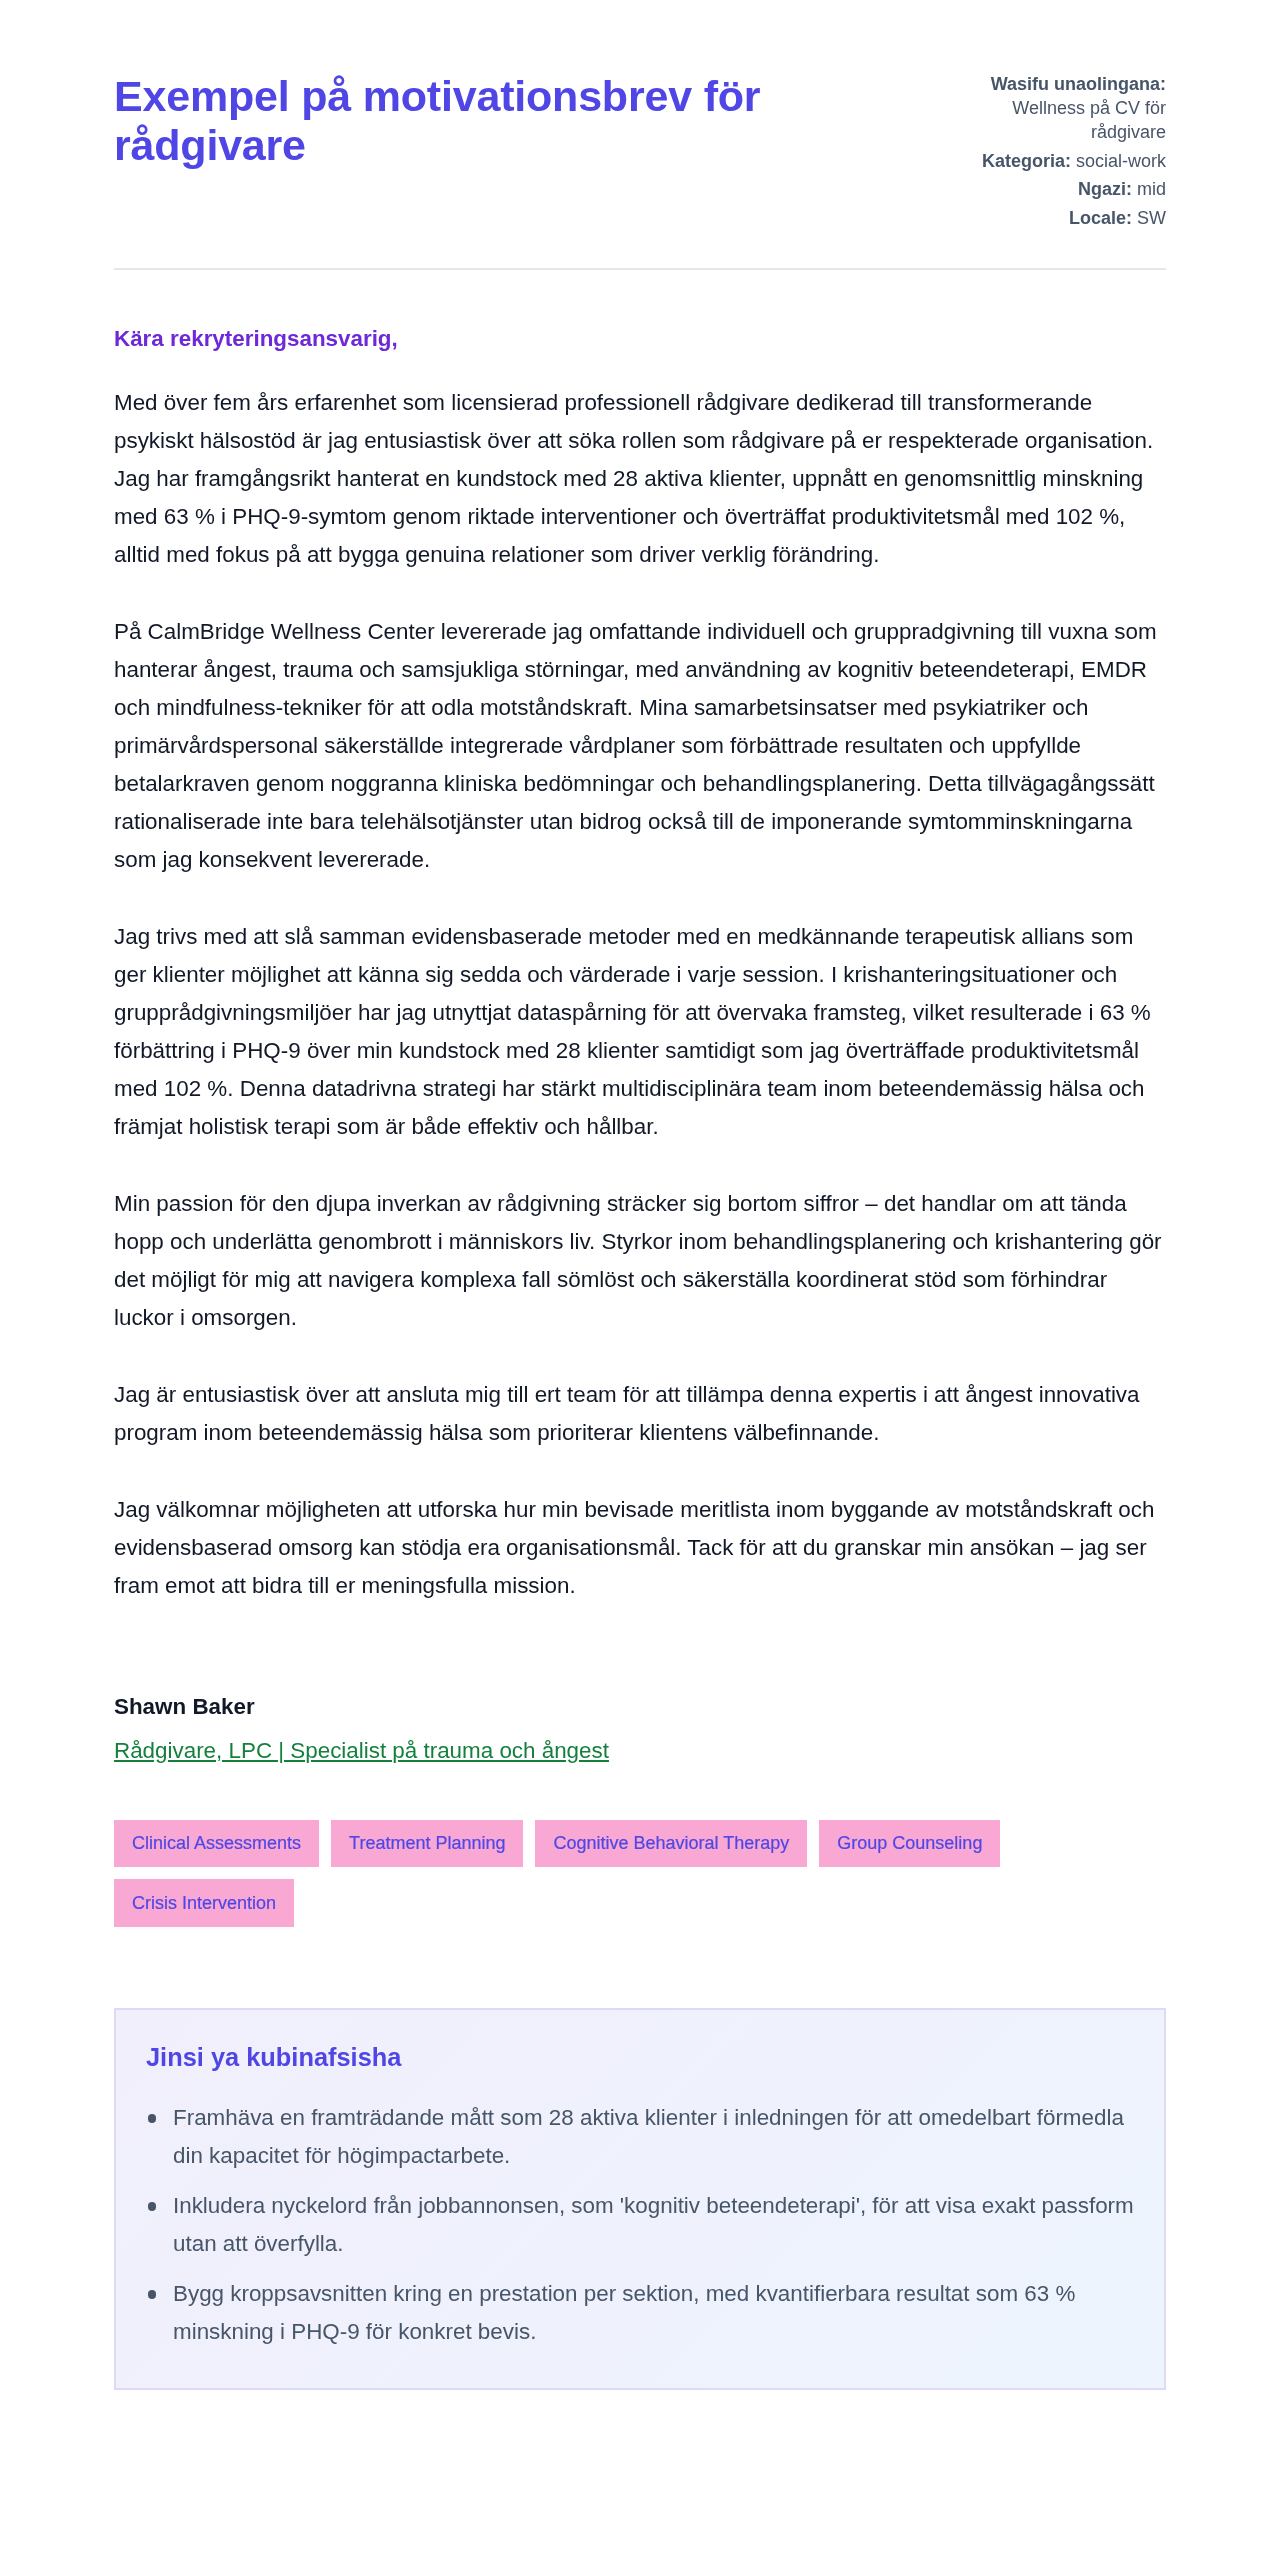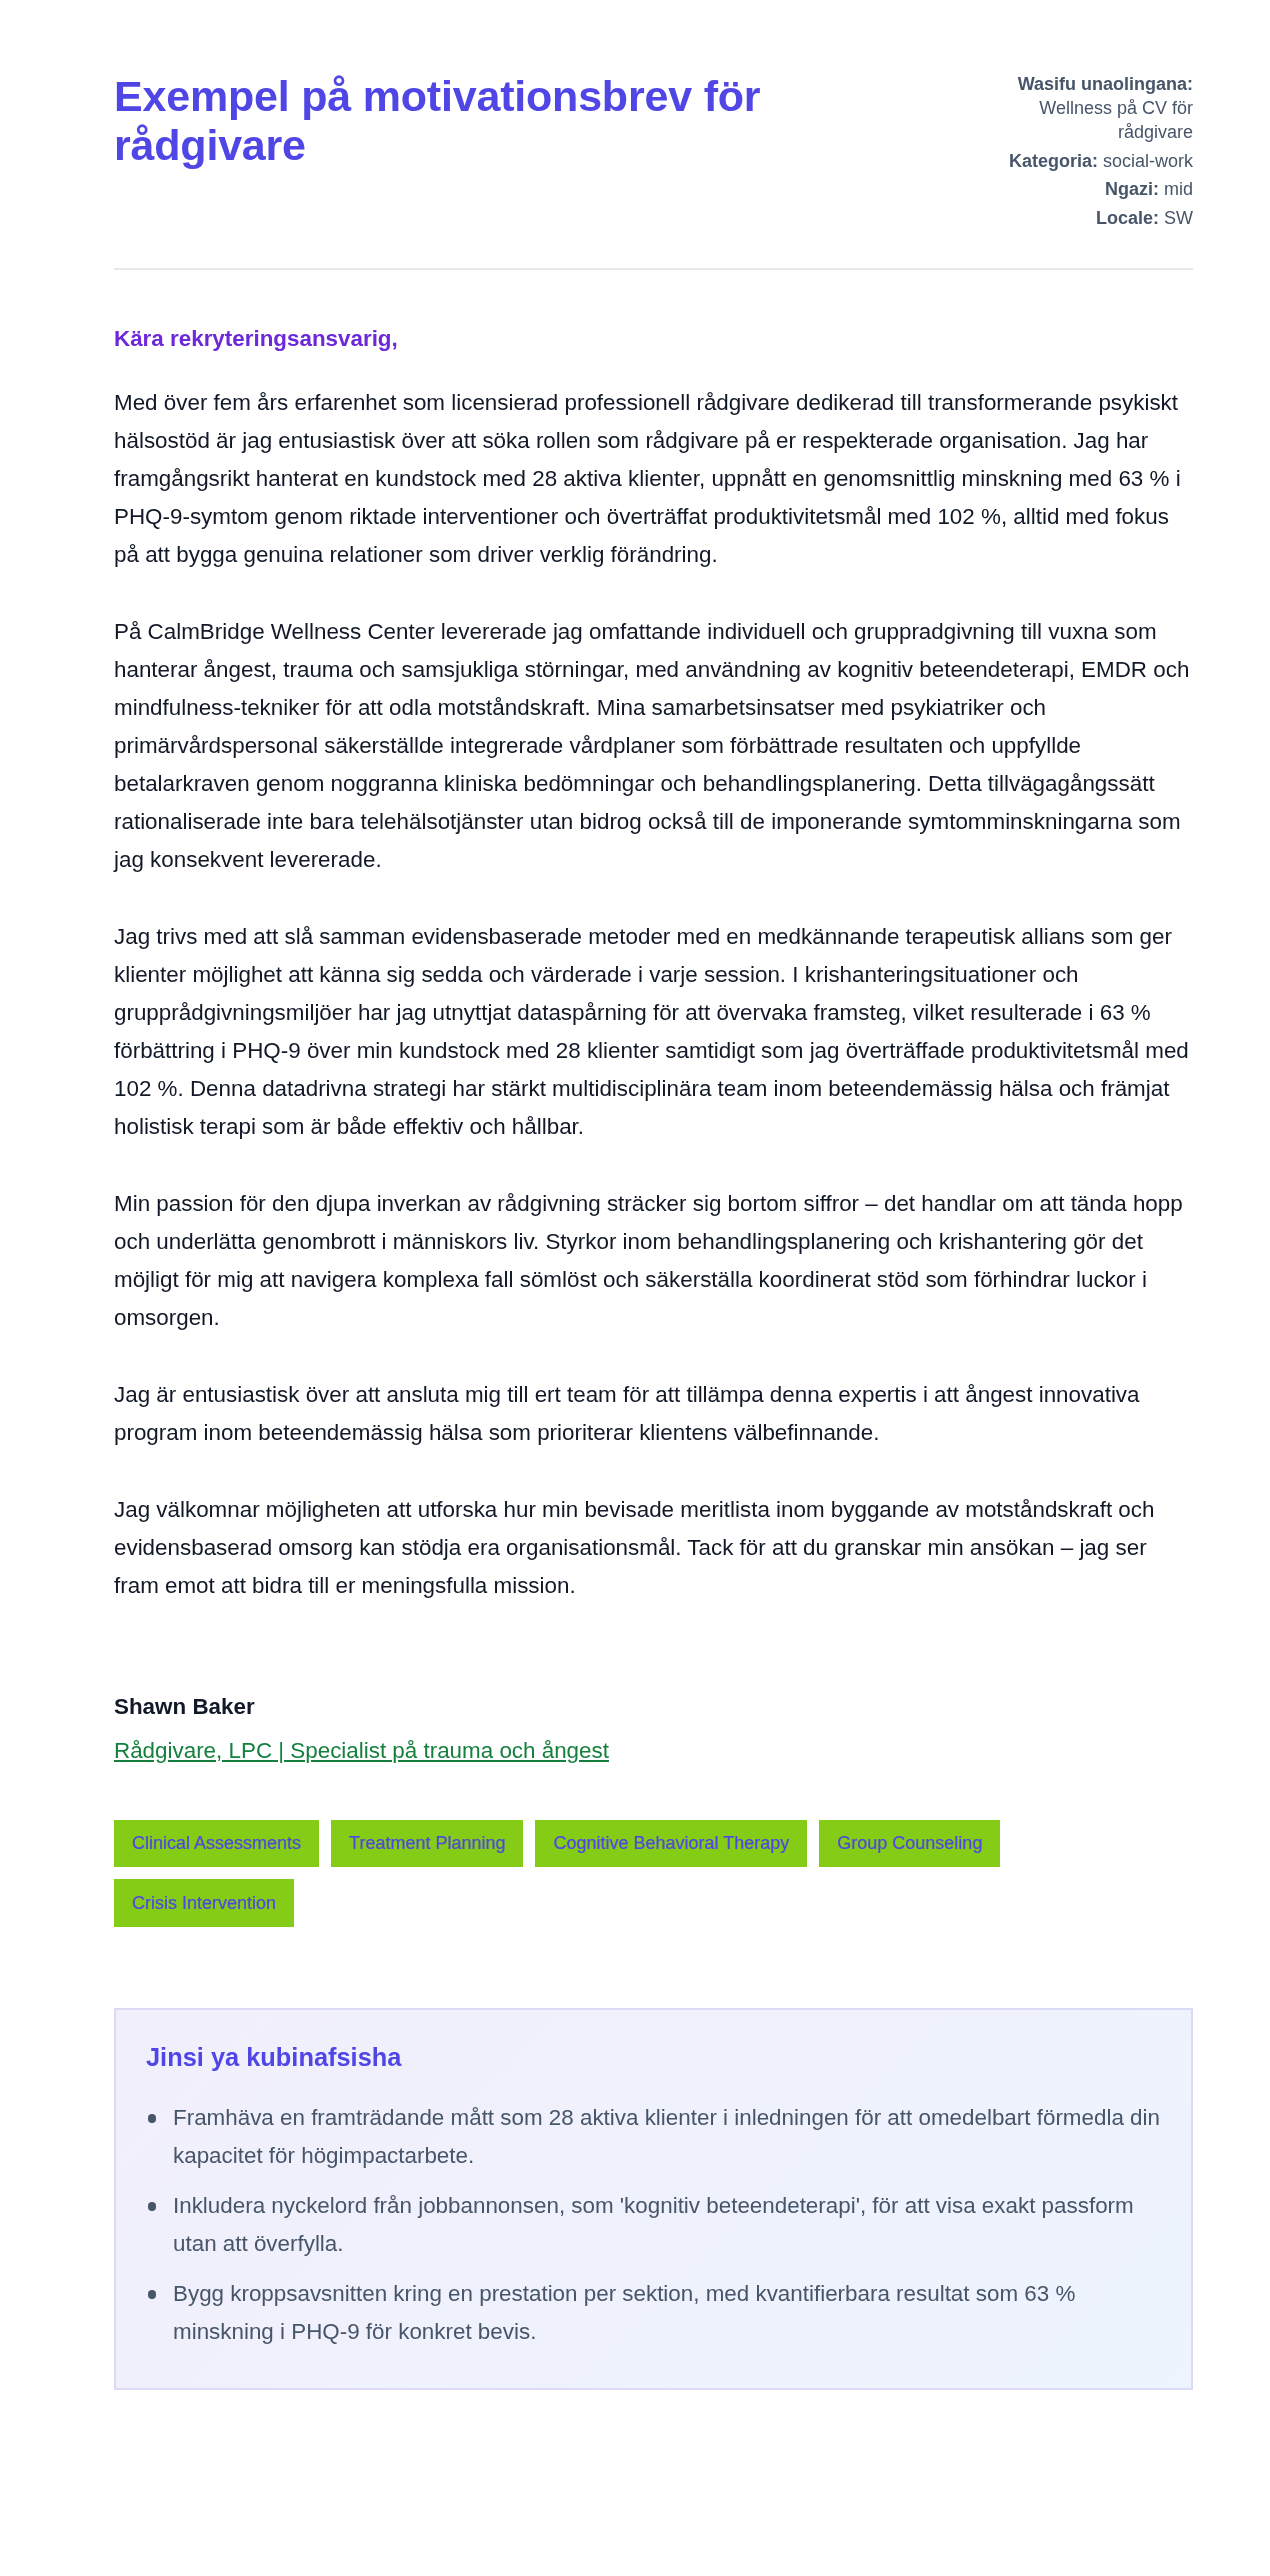--- a/index.html
+++ b/index.html
@@ -4,21 +4,21 @@
 <style>
   * { box-sizing: border-box; margin: 0; padding: 0; }
   html, body { background: #ffffff; }
   body {
     width: 1271px;
     font-family: "Liberation Sans", "DejaVu Sans", sans-serif;
     color: #111827;
   }
   .page {
     width: 1271px;
-    padding: 72px 78px 60px 114px;
+    padding: 72px 105px 60px 114px;
   }
   
   .header {
     display: flex;
     justify-content: space-between;
     align-items: flex-start;
     padding-bottom: 34px;
     border-bottom: 2.2px solid #e5e7eb;
   }
   .header-left { width: 800px; }
@@ -81,21 +81,21 @@
 
   
   .tags {
     margin-top: 54px;
     display: flex;
     flex-wrap: wrap;
     gap: 12px 12px;
     width: 994px;
   }
   .tag {
-    background: #84cc16;
+    background: #f9a8d4;
     color: #4f46e5;
     font-size: 18px;
     line-height: 22.4px;
     padding: 12.7px 18px;
     font-weight: 400;
     -webkit-text-stroke: 0.2px #4f46e5;
   }
 
   
   .tips {

